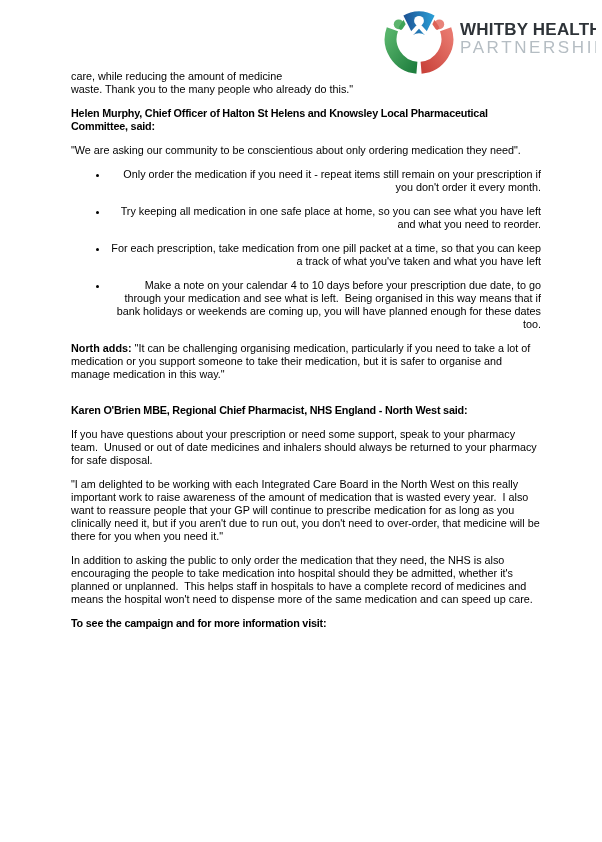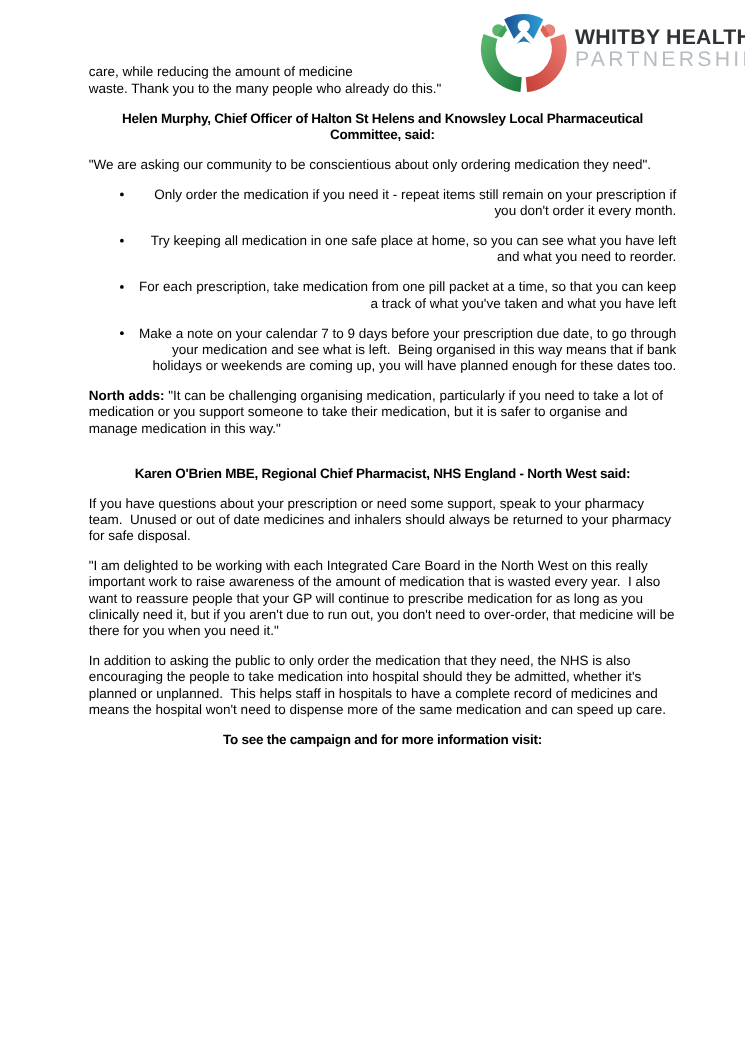--- a/index.html
+++ b/index.html
@@ -7,24 +7,24 @@
         font-family:"Liberation Sans",sans-serif;color:#000;overflow:hidden;}
 
   
   .logo{position:absolute;top:4px;left:384px;display:flex;align-items:center;}
   .logo-icon{width:70px;height:70px;flex:0 0 auto;}
   .logo-text{margin-left:6px;}
   .logo-title{font-size:17px;font-weight:700;color:#2e3338;letter-spacing:0.2px;line-height:1.15;}
   .logo-subtitle{font-size:17px;font-weight:400;color:#b5bdc3;letter-spacing:2.6px;line-height:1.1;}
 
   
-  .content{position:absolute;left:71px;top:52px;width:470px;
+  .content{position:absolute;left:71px;top:70px;width:470px;
            font-size:10.8px;line-height:13px;}
   .para{margin:0 0 11px;white-space:pre-wrap;}
-  .bold{font-weight:700;text-align:center;}
+  .bold{font-weight:700;}
   .para.bold{letter-spacing:-0.2px;}
   .pre{white-space:pre-wrap;}
   .tips{margin:0 0 11px;padding-left:38px;list-style:disc;text-align:right;}
   .tip{margin:0 0 11px;white-space:pre-wrap;}
   .gap-before{margin-top:23px;}
   .campaign{margin:0;}
   .campaign .bold{display:block;letter-spacing:-0.2px;}
   .link{color:#1155cc;font-weight:700;text-decoration:underline;letter-spacing:-0.2px;}
 </style>
 </head>
@@ -74,21 +74,21 @@
 
     <p class="para bold">Helen Murphy, Chief Officer of Halton St Helens and Knowsley Local Pharmaceutical Committee, said:</p>
 
     <p class="para">"We are asking our community to be conscientious about only ordering medication they need".</p>
 
 
     <ul class="tips">
       <li class="tip">Only order the medication if you need it - repeat items still remain on your prescription if you don't order it every month.</li>
       <li class="tip">Try keeping all medication in one safe place at home, so you can see what you have left and what you need to reorder.</li>
       <li class="tip">For each prescription, take medication from one pill packet at a time, so that you can keep a track of what you've taken and what you have left</li>
-      <li class="tip">Make a note on your calendar 7 to 9 days before your prescription due date, to go through your medication and see what is left.  Being organised in this way means that if bank holidays or weekends are coming up, you will have planned enough for these dates too.</li>
+      <li class="tip">Make a note on your calendar 4 to 10 days before your prescription due date, to go through your medication and see what is left.  Being organised in this way means that if bank holidays or weekends are coming up, you will have planned enough for these dates too.</li>
     </ul>
 
     <p class="para"><strong class="bold pre">North adds:</strong><span class="pre"> "It can be challenging organising medication, particularly if you need to take a lot of medication or you support someone to take their medication, but it is safer to organise and manage medication in this way."</span></p>
 
     <p class="para bold gap-before">Karen O'Brien MBE, Regional Chief Pharmacist, NHS England - North West said:</p>
 
     <p class="para">If you have questions about your prescription or need some support, speak to your pharmacy team.  Unused or out of date medicines and inhalers should always be returned to your pharmacy for safe disposal.</p>
 
     <p class="para">"I am delighted to be working with each Integrated Care Board in the North West on this really important work to raise awareness of the amount of medication that is wasted every year.  I also want to reassure people that your GP will continue to prescribe medication for as long as you clinically need it, but if you aren't due to run out, you don't need to over-order, that medicine will be there for you when you need it."</p>
 

